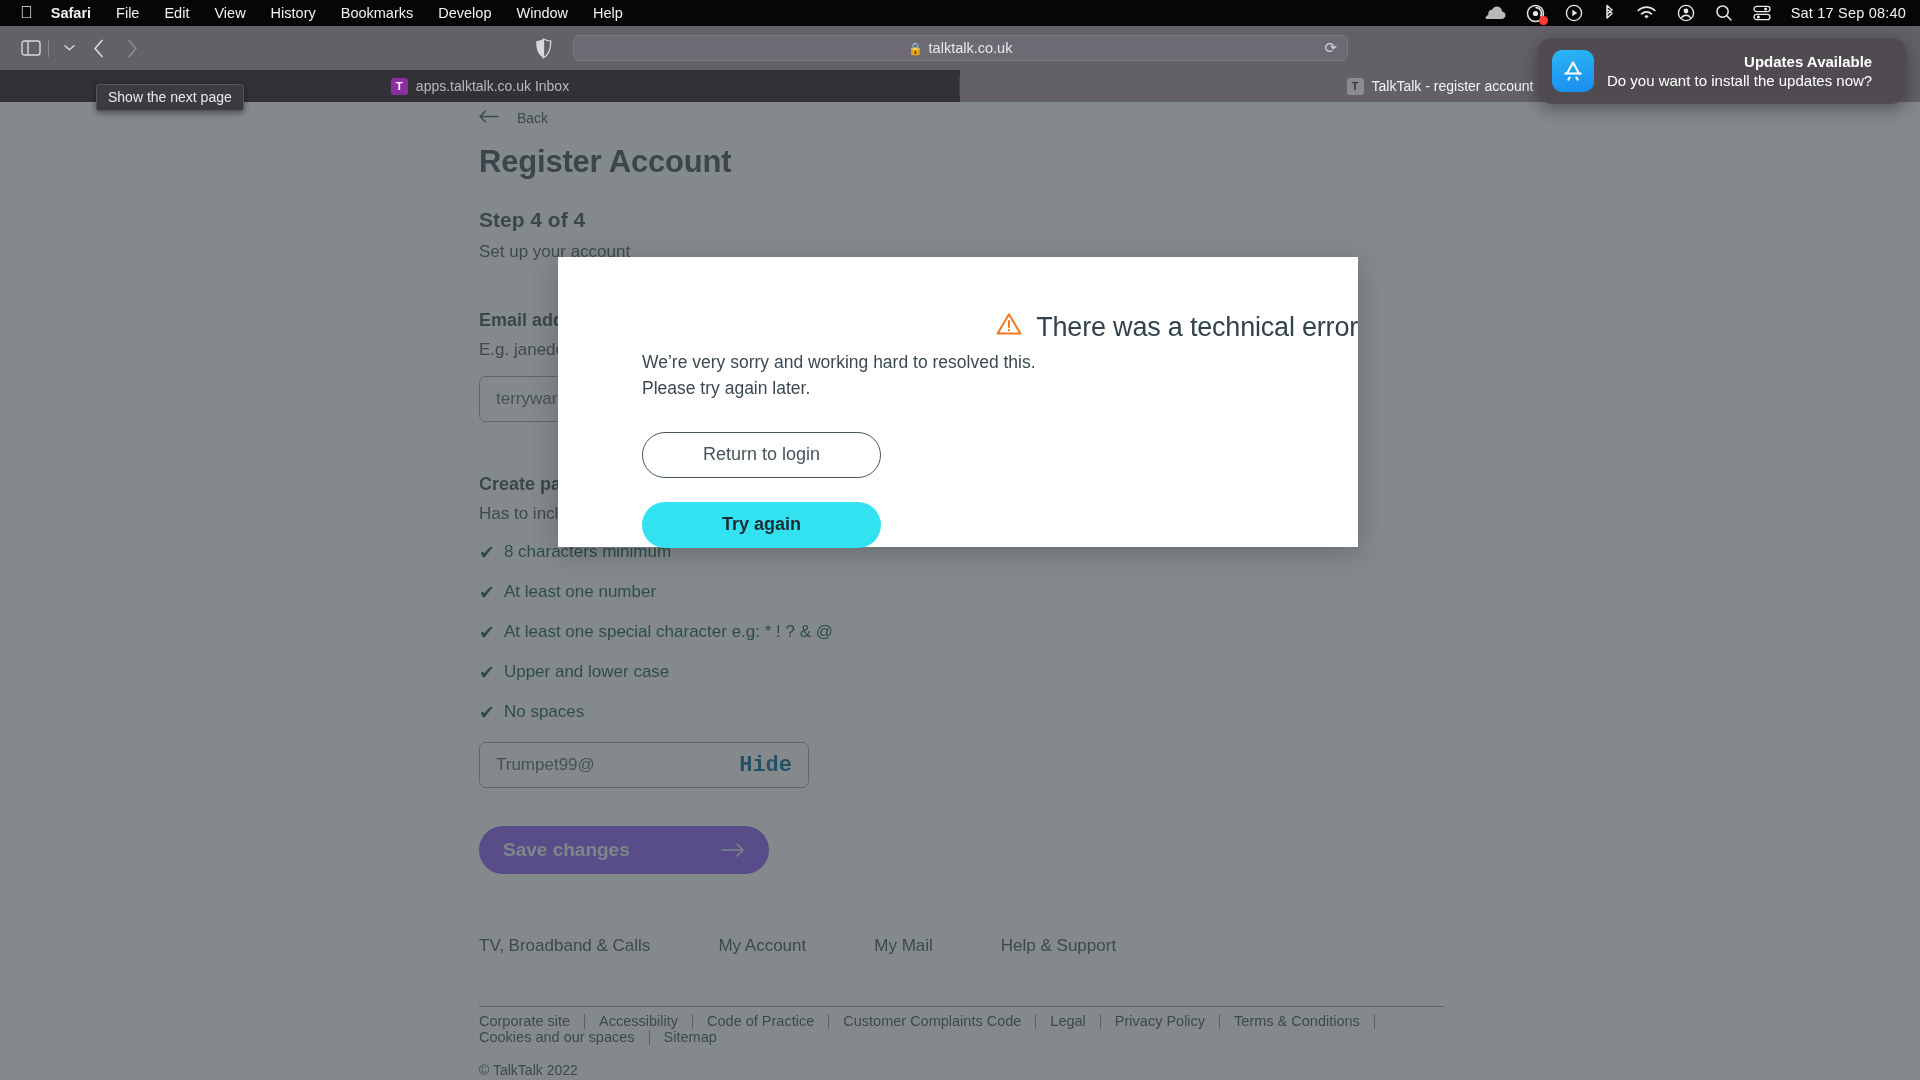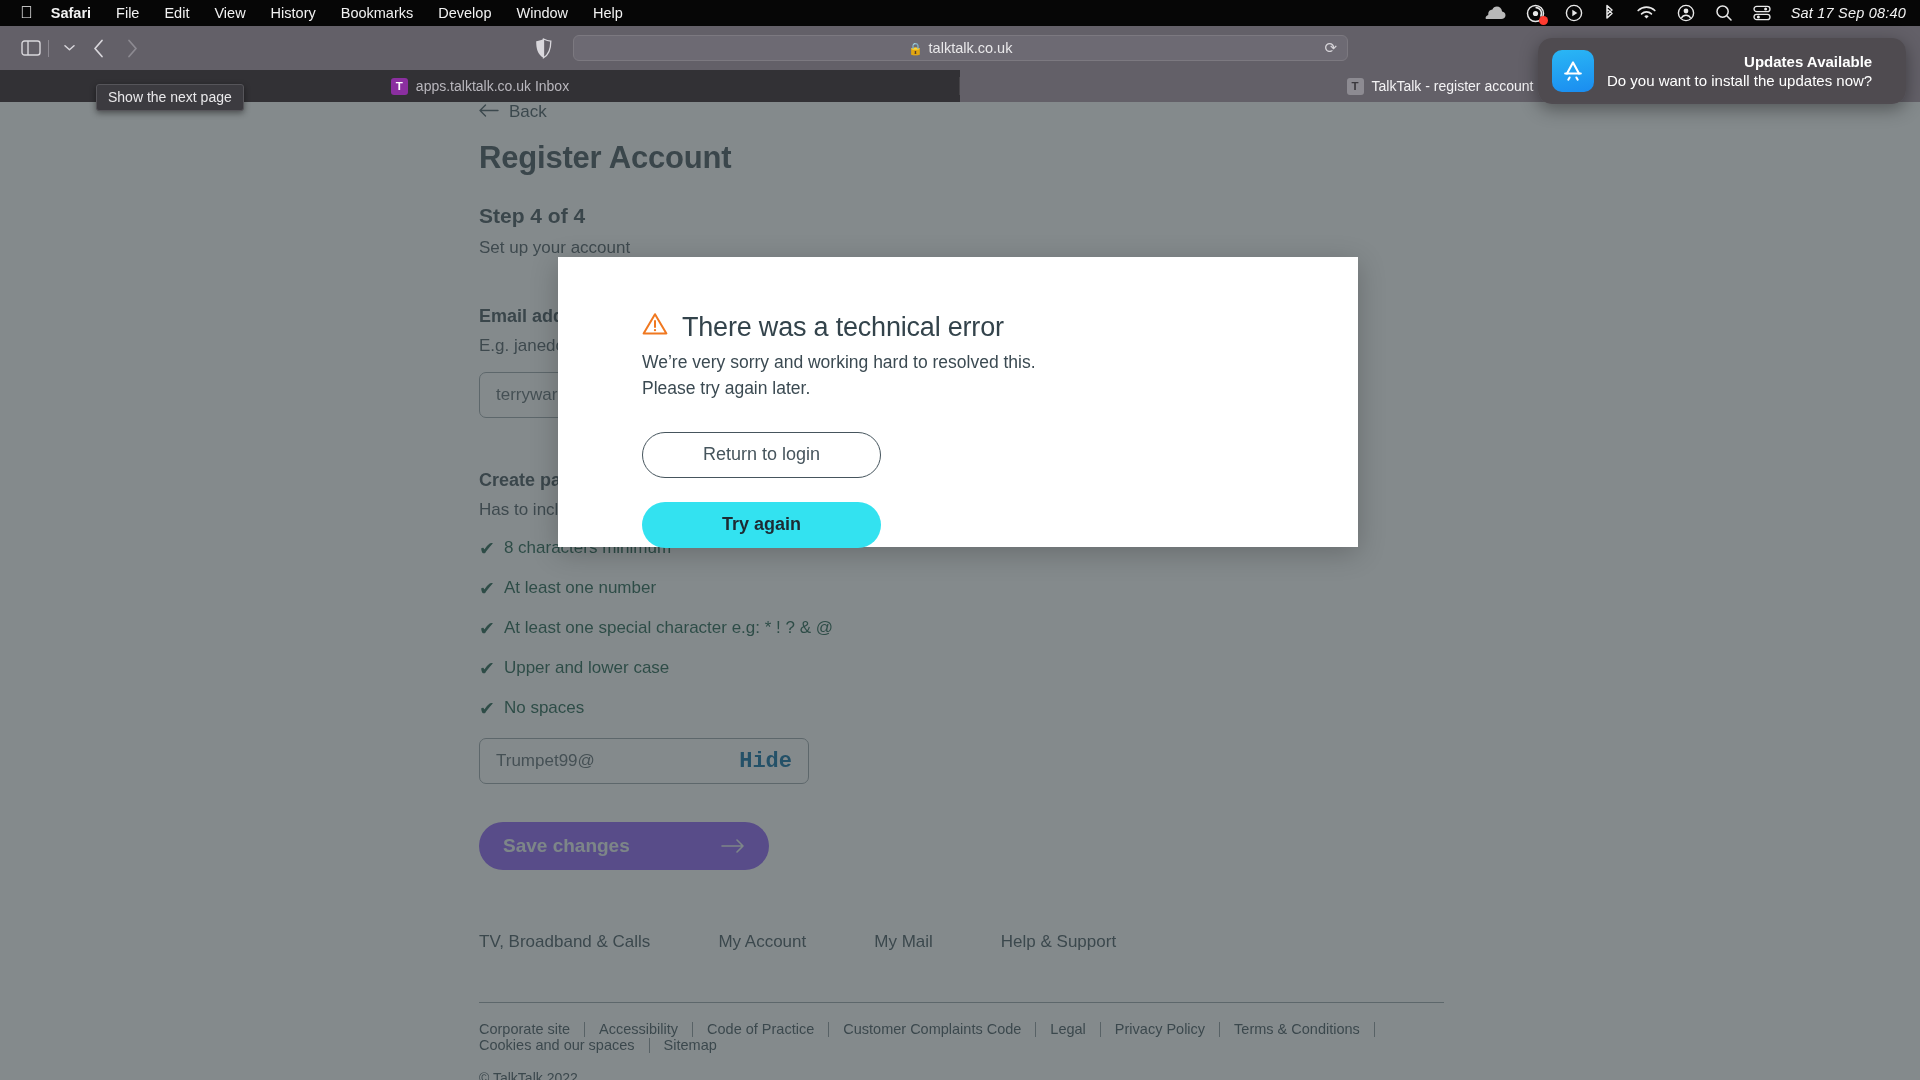--- a/index.html
+++ b/index.html
@@ -13,21 +13,21 @@
   .menubar {
     position: absolute; top: 0; left: 0; width: 1920px; height: 26px;
     background: #060606; display: flex; align-items: center;
     color: #f2f2f2; font-size: 14.5px; z-index: 60;
   }
   .menubar .apple { margin: 0 18px 0 20px; font-size: 17px; line-height: 1; position: relative; top: -1px; }
   .menubar .mi { margin-right: 25px; white-space: nowrap; }
   .menubar .mi.bold { font-weight: bold; }
   .menubar .right { position: absolute; right: 14px; display: flex; align-items: center; gap: 20px; }
   .menubar .right .ic { display: flex; align-items: center; justify-content: center; position: relative; }
-  .menubar .clock { font-size: 14.5px; letter-spacing: .2px; white-space: nowrap; font-style: italic; }
+  .menubar .clock { font-size: 14.5px; letter-spacing: .2px; white-space: nowrap; }
   .badge-dot {
     position: absolute; right: -3px; bottom: -2px;
     width: 9px; height: 9px; border-radius: 50%; background: #ff3b30;
   }
 
   
   .safari { position: absolute; top: 26px; left: 0; width: 1920px; height: 1054px; }
   .toolbar {
     height: 44px; background: #636068; display: flex; align-items: center;
     padding: 0 18px; position: relative;
@@ -68,21 +68,21 @@
     background: #3c3b40; border: 1px solid #56555a; border-radius: 3px;
     color: #e9e8ea; font-size: 14px; padding: 4px 11px 5px;
     box-shadow: 0 2px 6px rgba(0,0,0,.45);
   }
 
   
   .page { position: relative; width: 1920px; height: 978px; background: #fff; overflow: hidden; }
   .page-inner { position: absolute; inset: 0; padding: 0 0 0 479px; }
   .dim { position: absolute; inset: 0; background: rgba(56,66,70,.62); z-index: 20; }
 
-  .back-row { display: flex; align-items: center; gap: 10px; color: #41525a; font-size: 17px; margin-top: 0; }
+  .back-row { display: flex; align-items: center; gap: 18px; color: #41525a; font-size: 14px; margin-top: 8px; }
   .page h1 { font-size: 31px; color: #3d4c54; margin-top: 18px; font-weight: bold; letter-spacing: -.2px; }
   .step { font-size: 21px; color: #3d4c54; font-weight: bold; margin-top: 28px; }
   .sub { font-size: 17px; color: #48565e; margin-top: 10px; }
   .lbl { font-size: 18px; color: #3d4c54; font-weight: bold; margin-top: 48px; }
   .hint { font-size: 17px; color: #48565e; margin-top: 9px; }
   .field {
     width: 330px; height: 46px; margin-top: 16px; border: 1px solid #9aa4a9;
     border-radius: 7px; display: flex; align-items: center; padding: 0 16px;
     color: #5b686e; font-size: 17px; background: transparent;
   }
@@ -95,34 +95,34 @@
   .tick { font-size: 19px; line-height: 1; }
   .savebtn {
     width: 290px; height: 48px; border-radius: 26px; background: #8b5cf6;
     color: #edf4f5; font-size: 19px; font-weight: bold; display: flex;
     align-items: center; padding: 0 24px; margin-top: 38px;
   }
   .savebtn .arrow { margin-left: auto; font-size: 20px; }
 
   .footer-nav { display: flex; gap: 68px; margin-top: 62px; font-size: 17px; color: #41525a; }
   .hr { width: 965px; height: 1px; background: #9aa4a9; margin-top: 50px; }
-  .legal { display: flex; flex-wrap: wrap; width: 965px; margin-top: 18px; font-size: 14.5px; color: #41525a; }
+  .legal { display: flex; flex-wrap: wrap; width: 965px; margin-top: 6px; font-size: 14.5px; color: #41525a; }
   .legal .li { display: flex; align-items: center; }
   .legal .li .bar { width: 1px; height: 15px; background: #8d979c; margin: 0 14px; }
   .copy { font-size: 14px; color: #41525a; margin-top: 17px; }
 
   
   .modal {
     position: absolute; left: 558px; top: 155px; width: 800px; height: 290px;
     background: #fff; z-index: 30; box-shadow: 0 6px 26px rgba(0,0,0,.22);
   }
   .modal-body { padding: 55px 0 0 84px; }
   .modal h2 {
     font-size: 27px; color: #33434b; font-weight: normal;
-    display: flex; align-items: center; gap: 14px; letter-spacing: -.2px;
+    display: flex; align-items: center; gap: 14px; letter-spacing: -.2px; justify-content: flex-end;
   }
   .warn-tri { flex: none; }
   .modal p { font-size: 17.5px; color: #3b4a52; line-height: 1.5; margin-top: 6px; }
   .modal-btns { display: flex; gap: 24px; margin-top: 30px; flex-direction: column; }
   .btn {
     height: 46px; border-radius: 26px; display: flex; align-items: center;
     justify-content: center; font-size: 18px; cursor: pointer;
   }
   .btn-outline { width: 239px; border: 1.5px solid #46555d; color: #46555d; background: #fff; }
   .btn-cyan { width: 239px; background: #33e2f0; color: #1d2b33; font-weight: bold; }

